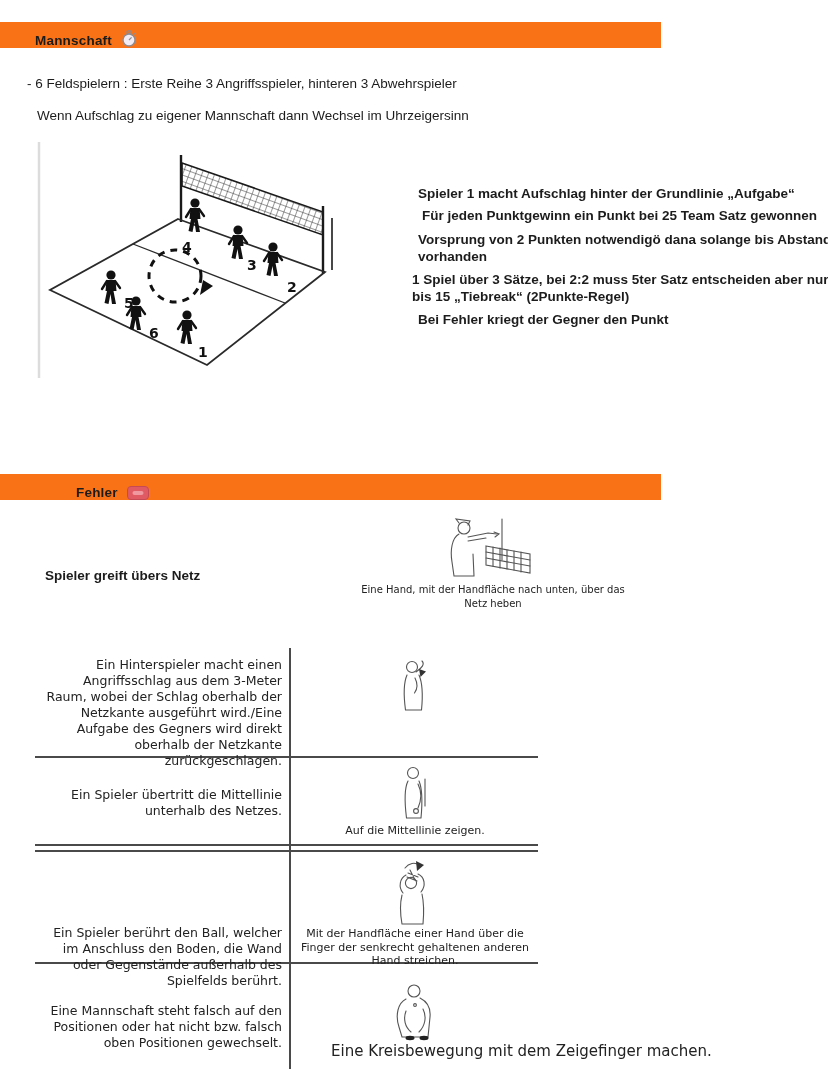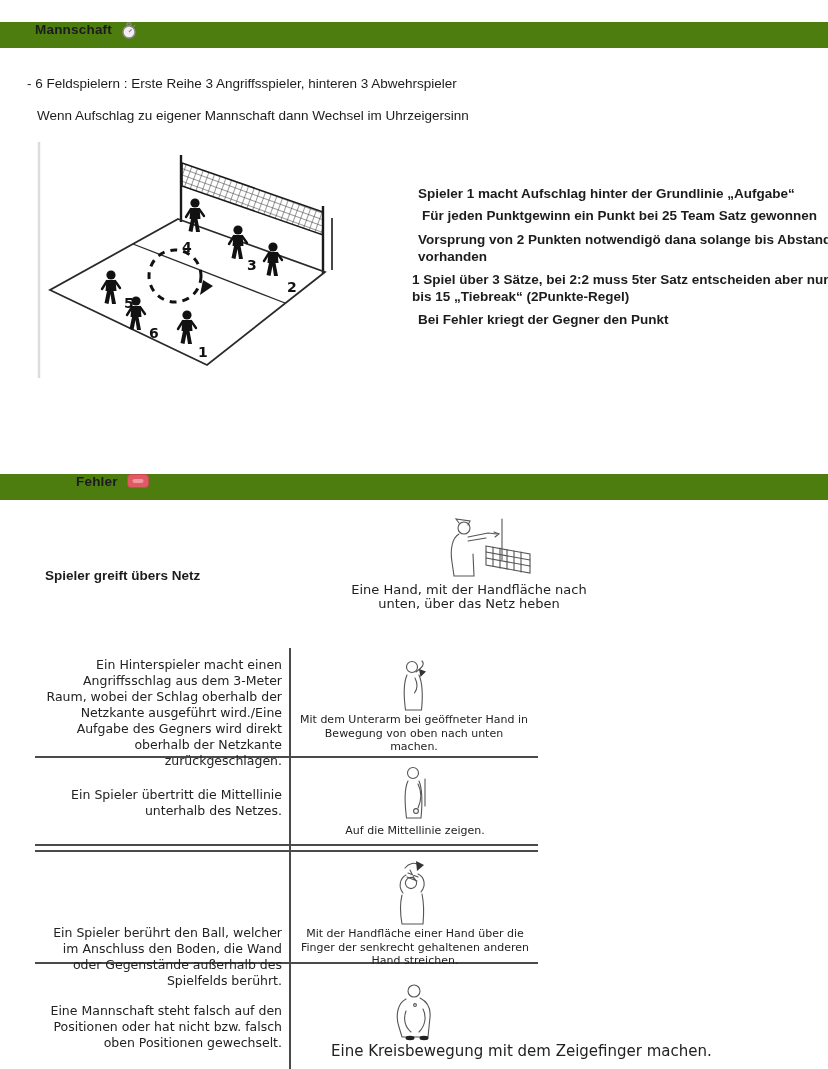--- a/index.html
+++ b/index.html
@@ -1,21 +1,21 @@
 <!DOCTYPE html>
 <html><head>
 <meta charset="utf-8">
 <style>
   html,body{margin:0;padding:0;background:#fff;}
   #page{position:relative;width:828px;height:1069px;background:#ffffff;overflow:hidden;
         font-family:"Liberation Sans",sans-serif;color:#1c1c1c;}
 
   
-  .secbar{position:absolute;left:0;width:828px;height:26px;background:#4d7c0f;
-          display:flex;align-items:flex-start;}
+  .secbar{position:absolute;left:0;width:661px;height:26px;background:#f97316;
+          display:flex;align-items:flex-end;}
   .secbar .sectitle{font-size:13.5px;font-weight:bold;color:#1c1c1c;letter-spacing:.2px;}
   #bar-mannschaft{top:22px;}
   #bar-mannschaft .sectitle{margin-left:35px;}
   #bar-fehler{top:474px;}
   #bar-fehler .sectitle{margin-left:48px;padding-left:28px;}
   .sec-icon{margin-left:9px;display:inline-flex;align-items:center;}
 
   
   #notes{position:absolute;left:27px;top:73px;font-size:13.5px;font-weight:400;line-height:21px;}
   #notes .l2{padding-left:10px;margin-top:11px;}
@@ -28,21 +28,21 @@
   #rules .r3{margin-top:7px;margin-left:-6px;}
   #rules .r4{margin-top:7px;}
 
   
   #court{position:absolute;left:35px;top:140px;}
 
   
   #lead-fault{position:absolute;left:45px;top:568px;font-size:13.5px;font-weight:bold;}
   #lead-figure{position:absolute;left:428px;top:516px;}
   .caption{position:absolute;font-family:"DejaVu Sans",sans-serif;color:#222;text-align:center;}
-  #lead-caption{left:336px;top:583px;width:266px;font-size:13px;line-height:13.5px;}
+  #lead-caption{left:360px;top:583px;width:266px;font-size:10px;line-height:13.5px;}
 
   
   .tline{position:absolute;background:#4a4a4a;}
   #vline{left:289px;top:648px;width:2px;height:421px;}
   .hline{left:35px;width:503px;height:2px;}
   #hl1{top:756px;}
   #hl2a{top:844px;}
   #hl2b{top:850px;}
   #hl3{top:962px;}
 
@@ -181,21 +181,20 @@
     <svg width="34" height="52" viewBox="0 0 34 52">
       <g fill="none" stroke="#555" stroke-width="1.1" stroke-linecap="round">
         <circle cx="16" cy="8" r="5.5"></circle>
         <path d="M20,13 C26,9 29,5 26,2"></path>
         <polygon points="23,10 30,12.5 24.5,18" fill="#333" stroke="none"></polygon>
         <path d="M11,16 C7.5,24 7.5,36 9.5,51 M23,16 C26.5,24 27,36 25.5,51 M9.5,51 L25.5,51"></path>
         <path d="M19,19 C22,25 21.5,30 18.5,34"></path>
       </g>
     </svg>
   </div>
-  <div class="caption sigcap" id="cap-0">Mit dem Unterarm bei geöffneter Hand in Bewegung von oben nach unten machen.</div>
 
   <div class="faultcell" id="fault-1">Ein Spieler übertritt die Mittellinie unterhalb des Netzes.</div>
   <div class="sigfig" id="sig-1">
     <svg width="32" height="56" viewBox="0 0 32 56">
       <g fill="none" stroke="#555" stroke-width="1.1" stroke-linecap="round">
         <circle cx="15" cy="7" r="5.5"></circle>
         <path d="M10,15 C6.5,22 6.5,36 8.5,52 M21,15 C24,22 24.5,36 23,52 M8.5,52 L23,52"></path>
         <path d="M20,18 C23.5,25 23.5,34 20,42"></path>
         <line x1="27" y1="13" x2="27" y2="40"></line>
         <circle cx="18" cy="45" r="2.4"></circle>

